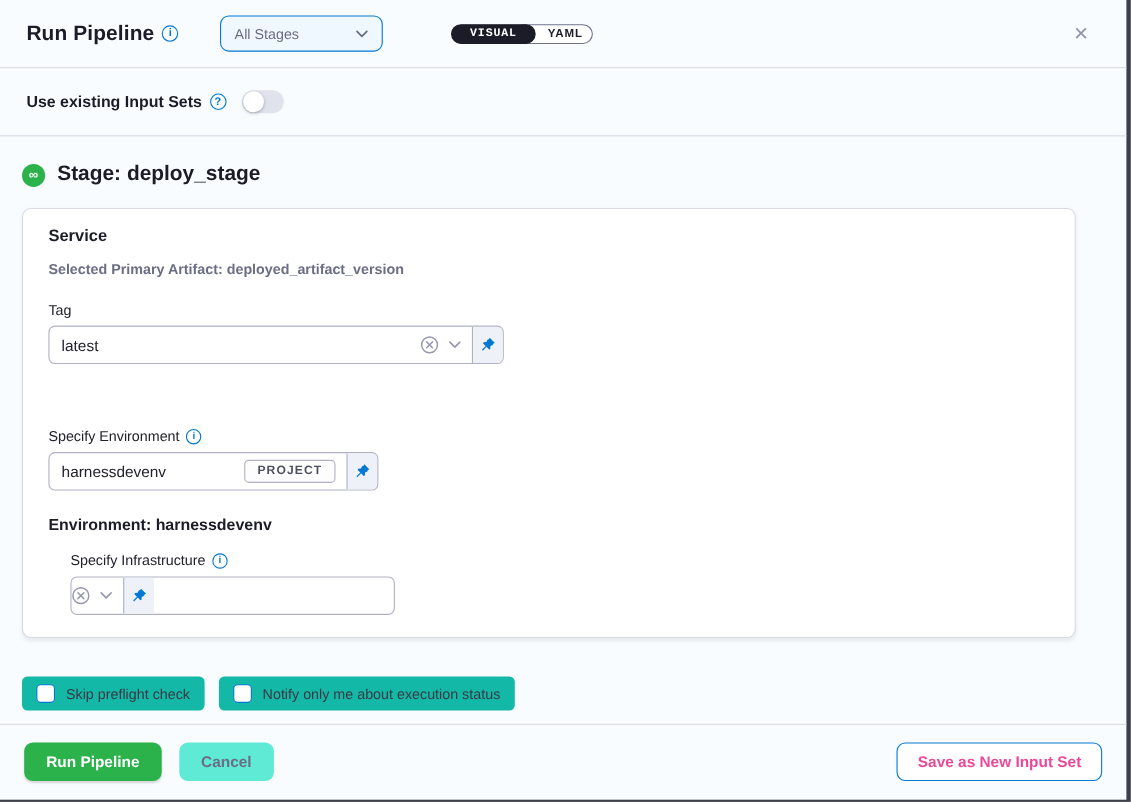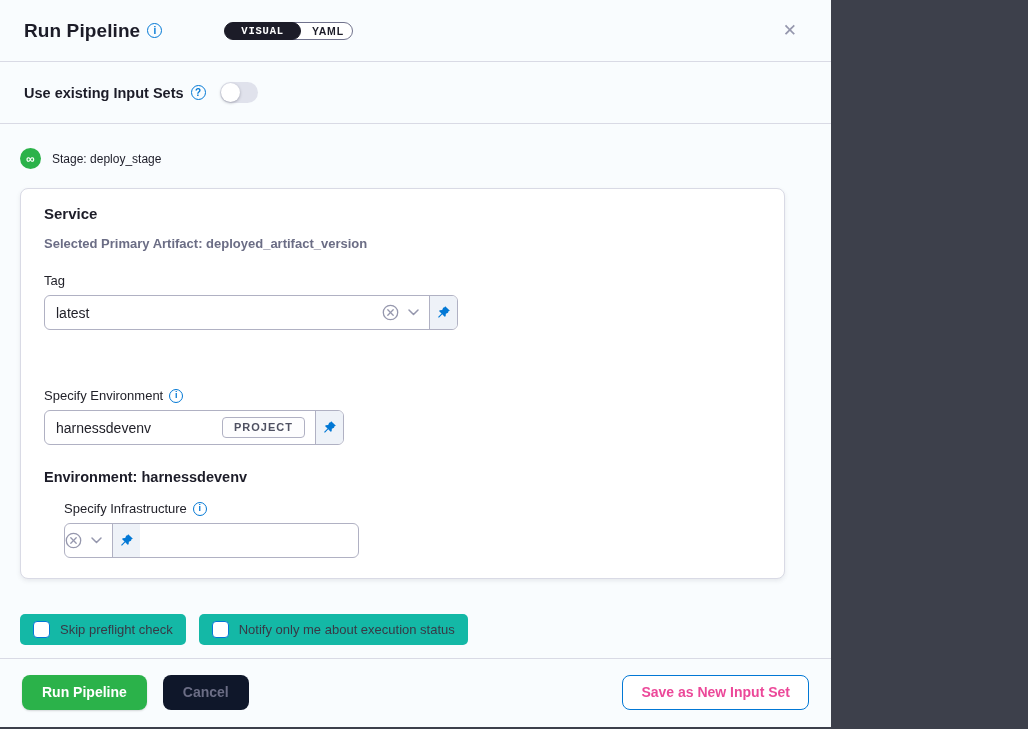--- a/index.html
+++ b/index.html
@@ -5,21 +5,21 @@
   * { box-sizing: border-box; margin: 0; padding: 0; }
   html, body { width: 1028px; height: 729px; }
   body {
     font-family: "Liberation Sans", "DejaVu Sans", sans-serif;
     background: #3d404b;
     position: relative;
     overflow: hidden;
   }
   .modal {
     position: absolute; left: 0; top: 0;
-    width: 831px; height: 727px;
+    width: 1024px; height: 727px;
     background: #f9fcfe;
     display: flex; flex-direction: column;
   }
   
   .header {
     height: 62px; flex: 0 0 62px;
     display: flex; align-items: center;
     padding: 0 24px;
     border-bottom: 1px solid #d9dae5;
   }
@@ -87,21 +87,21 @@
   .stage-row {
     display: flex; align-items: center;
     padding: 24px 24px 14px 20px; gap: 11px;
   }
   .stage-icon {
     width: 21px; height: 21px; border-radius: 50%;
     background: #2bb24a; color: #ffffff;
     display: flex; align-items: center; justify-content: center;
     font-size: 12px; font-weight: bold; line-height: 1;
   }
-  .stage-row .lbl { font-size: 12px; font-weight: 400; color: #1c1c28; }
+  .stage-row .lbl { font-size: 19px; font-weight: 700; color: #1c1c28; }
   
   .card {
     margin: 5px 46px 0 20px;
     background: #ffffff;
     border: 1px solid #d9dae5; border-radius: 8px;
     box-shadow: 0 2px 4px rgba(96,97,112,.12);
     padding: 16px 23px 20px 23px;
   }
   .card-title { font-size: 15px; font-weight: bold; color: #1c1c28; margin-bottom: 14px; }
   .artifact-line { font-size: 13px; font-weight: bold; color: #6b6d85; margin-bottom: 22px; }
@@ -170,37 +170,45 @@
     display: flex; align-items: center;
     padding: 16px 22px 17px 22px;
   }
   .btn {
     font-family: "Liberation Sans", "DejaVu Sans", sans-serif;
     font-size: 14px; font-weight: bold;
     border-radius: 8px; cursor: pointer;
     padding: 9px 20px; border: none; line-height: 1.2;
   }
   .btn-run { background: #2bb24a; color: #ffffff; box-shadow: 0 1px 2px rgba(0,0,0,.15); }
-  .btn-cancel { background: #0f172a; color: #6b6d85; margin-left: 16px; }
+  .btn-cancel { background: #5eead4; color: #6b6d85; margin-left: 16px; }
   .btn-save {
     margin-left: auto;
     background: #ffffff; color: #ec4899;
     border: 1.5px solid #0278d5;
     padding: 8px 18px;
   }
 </style>
 </head>
 <body>
 
 <div class="modal">
 
   <div class="header">
     <span class="title">Run Pipeline</span>
     <span class="info-icon">i</span>
 
+    <div class="stages-select">
+      <span>All Stages</span>
+      <span class="chev">
+        <svg width="12" height="8" viewBox="0 0 12 8">
+            <polyline points="1.5,1.5 6,6 10.5,1.5" fill="none" stroke="#6b6d85" stroke-width="1.6" stroke-linecap="round" stroke-linejoin="round"></polyline>
+          </svg>
+      </span>
+    </div>
 
     <div class="seg-toggle">
       <span class="seg active">VISUAL</span>
       <span class="seg inactive">YAML</span>
     </div>
 
     <span class="close-btn">✕</span>
   </div>
 
   <div class="inputsets-row">

